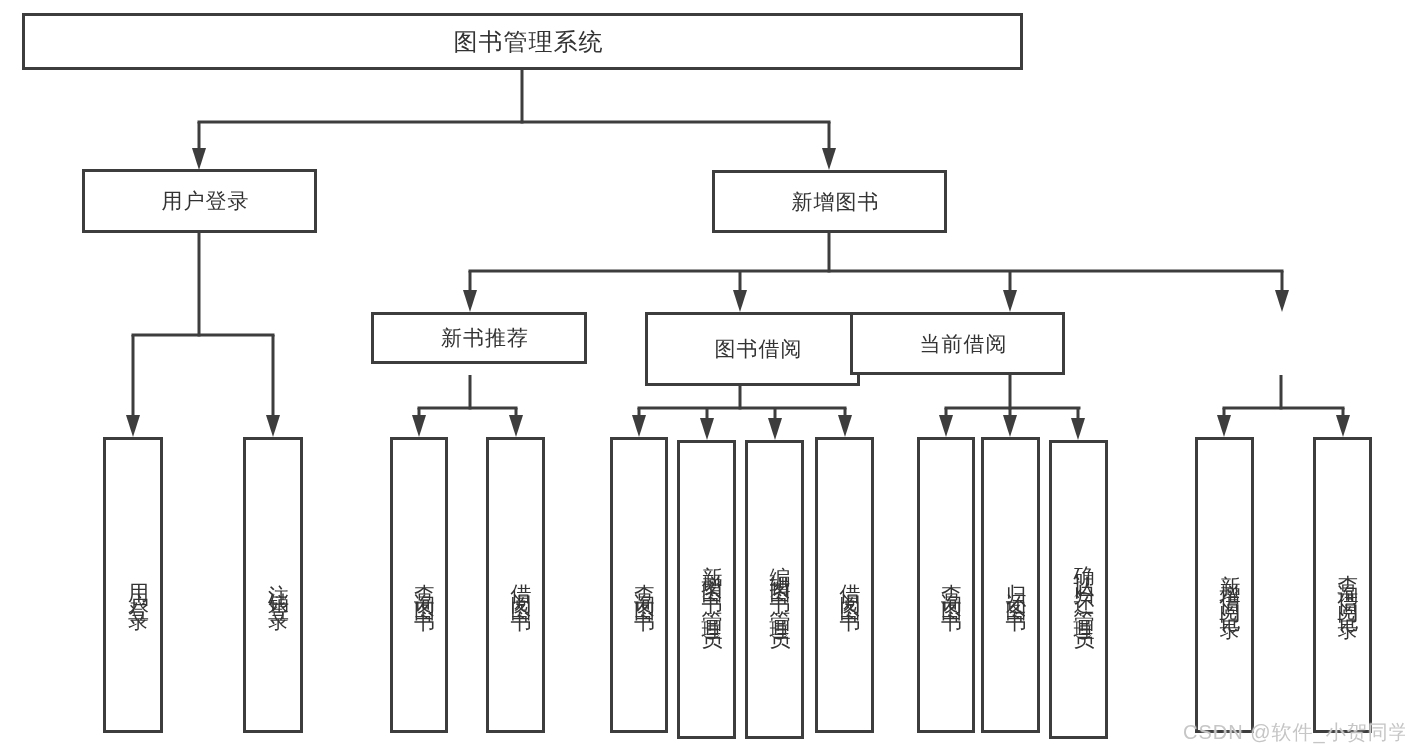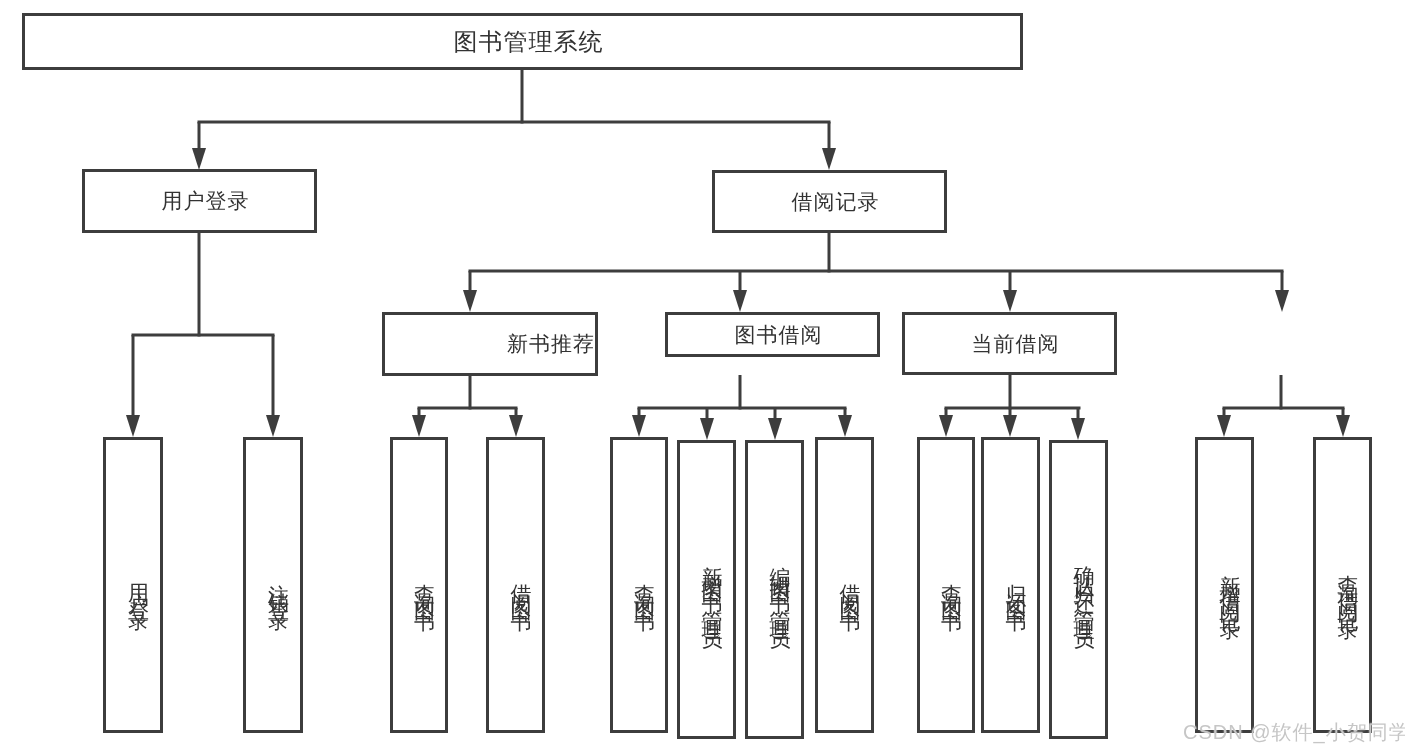--- a/index.html
+++ b/index.html
@@ -38,23 +38,23 @@
     line-height: 1;
     letter-spacing: 9px;
   }
   .leaf span { white-space: nowrap; }
 
   
   #b-root        { left: 22px;   top: 13px;  width: 1001px; height: 57px; }
   #b-user-login  { left: 82px;   top: 169px; width: 235px;  height: 64px; }
   #b-book-mgmt   { left: 712px;  top: 170px; width: 235px;  height: 63px; }
 
-  #b-new-rec     { left: 382px;  top: 312px; width: 216px;  height: 64px; justify-content: flex-end; }
-  #b-borrow      { left: 665px;  top: 312px; width: 215px;  height: 45px; text-align: center; }
-  #b-current     { left: 902px;  top: 312px; width: 215px;  height: 63px; }
+  #b-new-rec     { left: 371px;  top: 312px; width: 216px;  height: 52px; }
+  #b-borrow      { left: 645px;  top: 312px; width: 215px;  height: 74px; text-align: center; }
+  #b-current     { left: 850px;  top: 312px; width: 215px;  height: 63px; }
   #b-records     { left: 1173px; top: 312px; width: 217px;  height: 63px; }
 
   #b-login       { left: 103px;  top: 437px; width: 60px; height: 296px; }
   #b-logout      { left: 243px;  top: 437px; width: 60px; height: 296px; }
 
   #b-rec-query   { left: 390px;  top: 437px; width: 58px; height: 296px; }
   #b-rec-borrow  { left: 486px;  top: 437px; width: 59px; height: 296px; }
 
   #b-bw-query    { left: 610px;  top: 437px; width: 58px; height: 296px; }
   #b-bw-add      { left: 677px;  top: 440px; width: 59px; height: 299px; }
@@ -162,21 +162,21 @@
   </svg>
 
   <div class="box" id="b-root">
     <span class="h-label">图书管理系统</span>
   </div>
 
   <div class="box" id="b-user-login">
     <span class="h-label-sm">用户登录</span>
   </div>
   <div class="box" id="b-book-mgmt">
-    <span class="h-label-sm">借阅记录</span>
+    <span class="h-label-sm">新增图书</span>
   </div>
 
   <div class="box" id="b-new-rec">
     <span class="h-label-sm">新书推荐</span>
   </div>
   <div class="box" id="b-borrow">
     <span class="h-label-sm">图书借阅</span>
   </div>
   <div class="box" id="b-current">
     <span class="h-label-sm">当前借阅</span>

